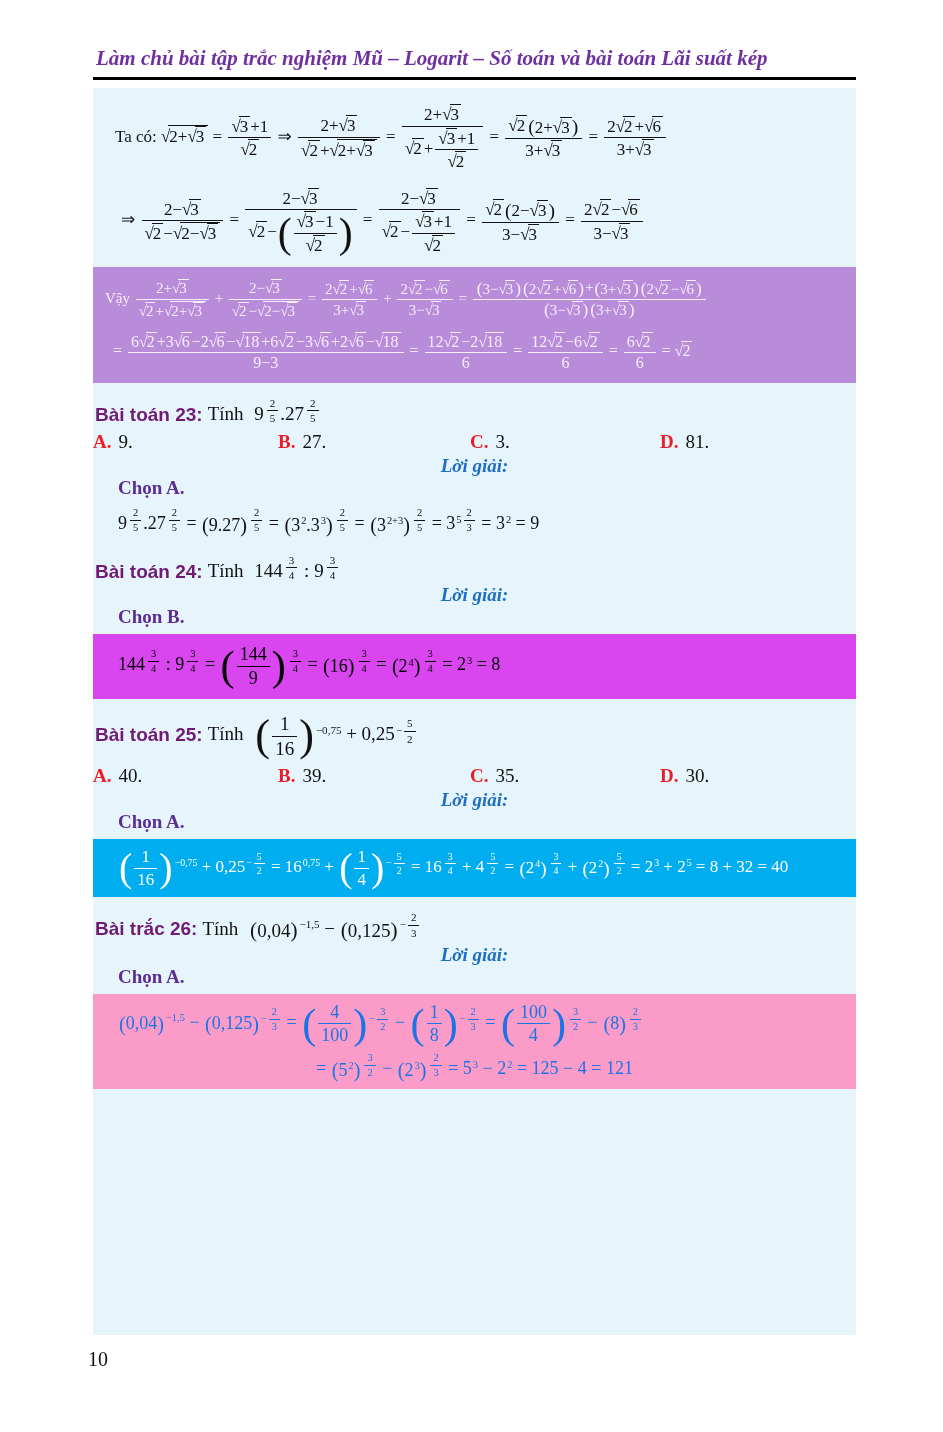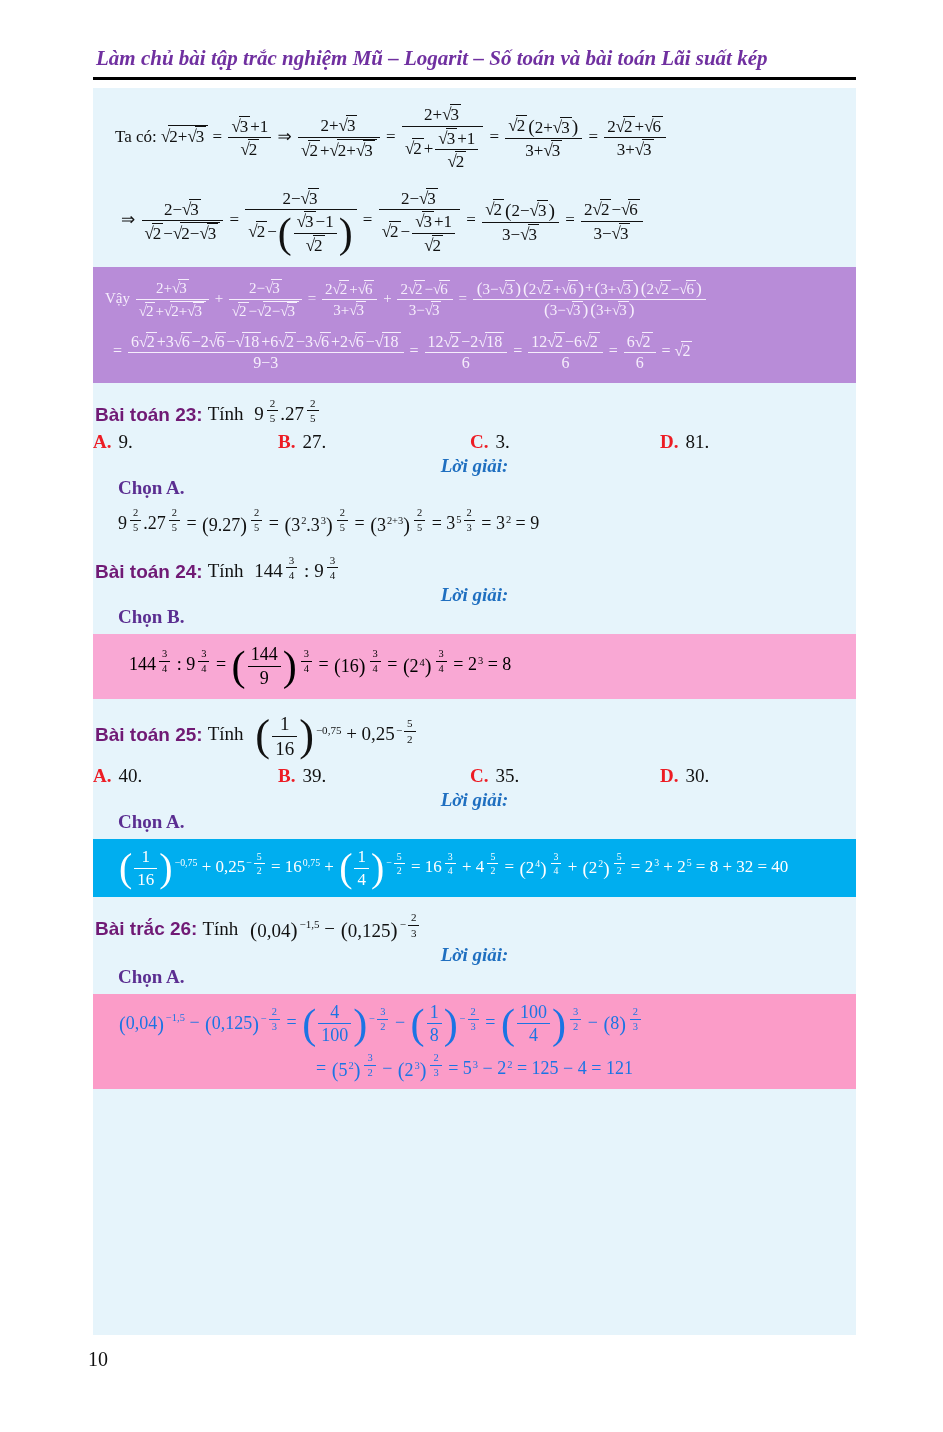--- a/index.html
+++ b/index.html
@@ -37,21 +37,21 @@
   .plabel{font-family:"Liberation Sans",sans-serif;font-weight:bold;color:#701a75;}
   .ptinh{margin-left:5px;text-align:right;}
   .pexpr{margin-left:6px;font-size:19px;}
   .opts{display:grid;grid-template-columns:185px 192px 190px 1fr;
         font-size:19px;margin-top:6px;}
   .opt .letter{color:#ed1c24;font-weight:bold;margin-right:7px;}
   .loigiai{text-align:center;font-size:19px;font-weight:bold;font-style:italic;
            color:#1f6fc0;margin-top:2px;}
   .chon{padding-left:25px;font-size:19px;font-weight:bold;color:#5b2e91;}
   .solplain{font-size:18px;padding:8px 0 4px 25px;}
-  .solyellow{background:#f9a8d4;color:#000;font-size:18px;padding:10px 0 10px 36px;margin-top:6px;}
+  .solyellow{background:#d946ef;color:#000;font-size:18px;padding:10px 0 10px 25px;margin-top:6px;}
   .solcyan{background:#00aeef;color:#ffffff;font-size:17px;padding:8px 0 8px 25px;margin-top:6px;}
   .solpink{background:#fb9cc8;color:#1b74e4;font-size:18px;padding:8px 0 6px 0;margin-top:6px;}
   .solpink .l1{padding-left:25px;}
   .solpink .l2{text-align:center;padding:6px 0 2px 0;}
   .pagenum{position:absolute;left:88px;top:1348px;font-size:20px;color:#111;}
 </style>
 </head>
 <body>
 
 <div class="page">

